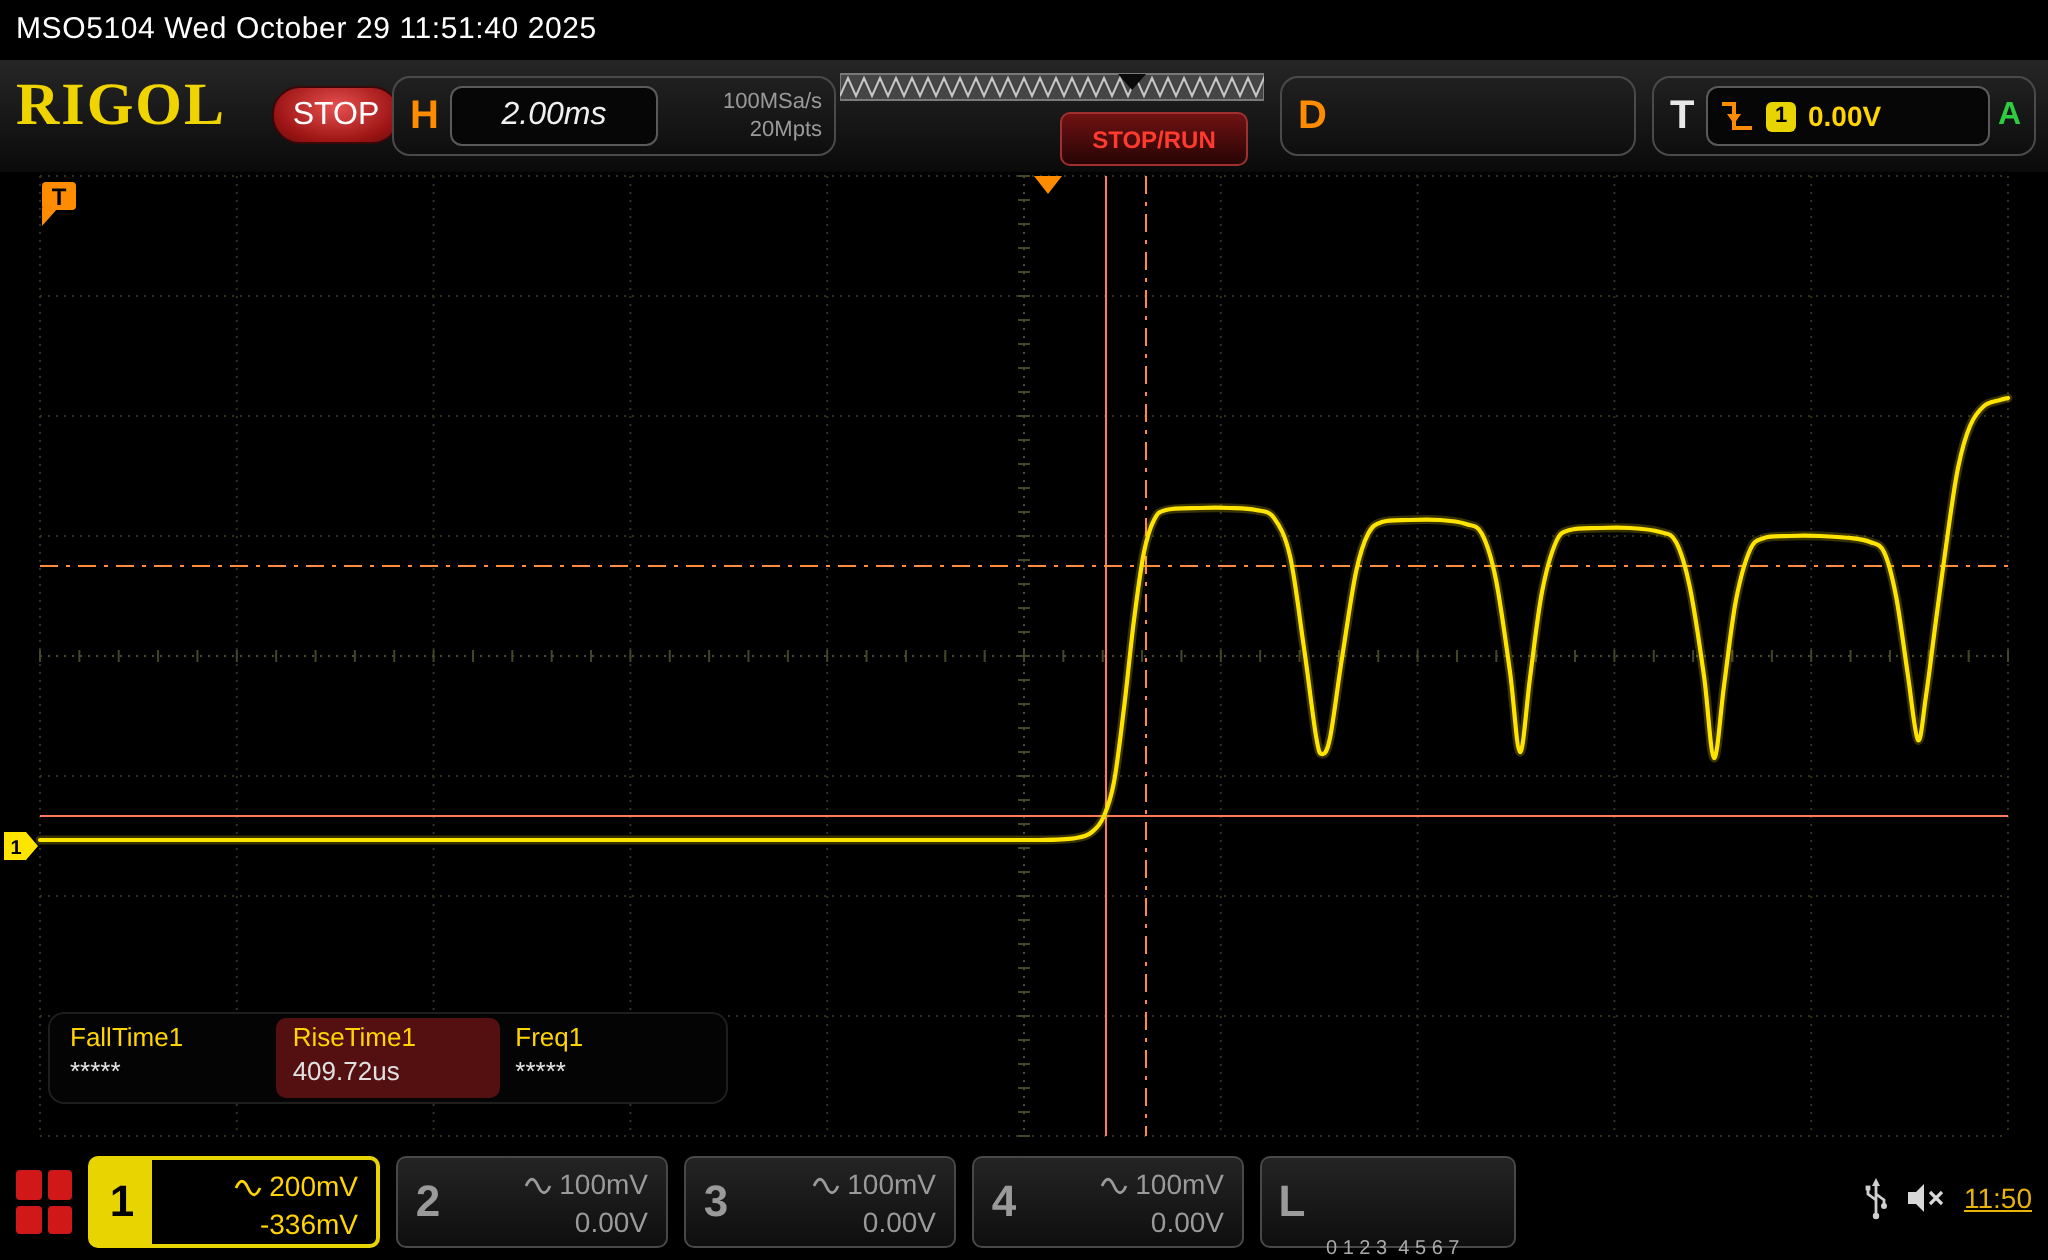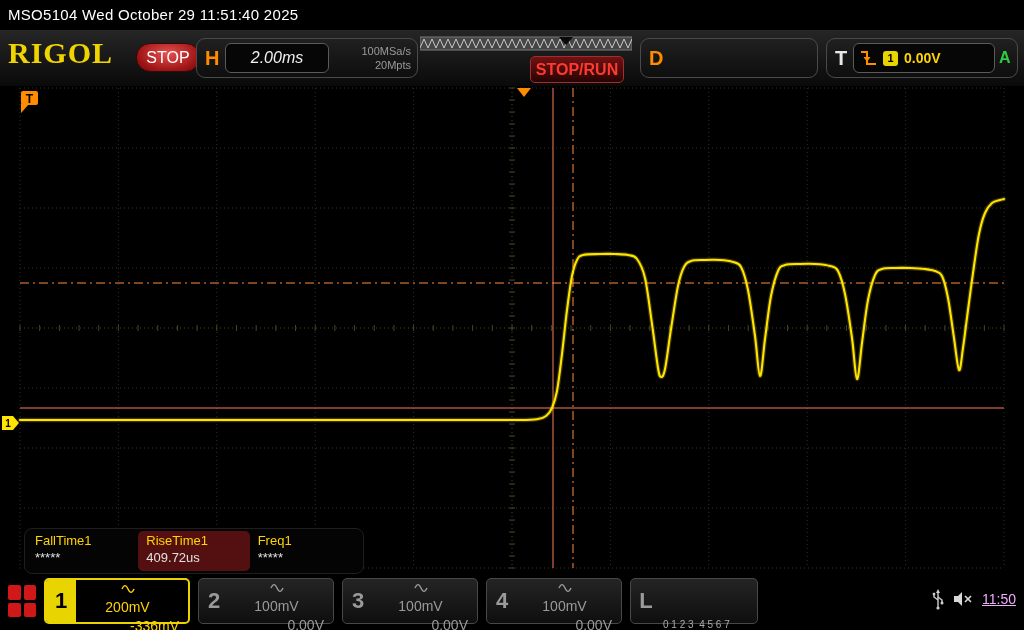--- a/index.html
+++ b/index.html
@@ -29,58 +29,58 @@
         justify-content:center;box-sizing:border-box;}
   .h-valbox{left:28px;width:104px;font-style:italic;}
   .h-rates{position:absolute;left:136px;top:5px;width:78px;text-align:right;
         font-size:11px;line-height:14px;color:#9a9a9a;}
   .membar{position:absolute;left:420px;top:6px;}
   .measure-btn{position:absolute;left:424px;top:26px;width:94px;height:25px;border-radius:5px;
         background:linear-gradient(#3c3c3c,#141414);border:1px solid #585858;
         color:#ffd400;font-weight:bold;font-size:13px;display:flex;align-items:center;justify-content:center;}
   .stoprun-btn{position:absolute;left:530px;top:26px;width:92px;height:25px;border-radius:5px;
         background:linear-gradient(#701212,#270404);border:1px solid #a03030;
-        color:#ff3b30;font-weight:bold;font-size:16px;display:flex;align-items:center;justify-content:center;}
+        color:#ff3b30;font-weight:bold;font-size:12px;display:flex;align-items:center;justify-content:center;}
   .dgroup{left:640px;width:178px;}
   .d-valbox{left:26px;width:144px;}
   .tgroup{left:826px;width:192px;}
   .t-valbox{left:26px;width:142px;justify-content:flex-start;padding-left:6px;gap:6px;}
   .src-badge{width:15px;height:15px;border-radius:3px;background:#e8d400;color:#000;
         font-size:11px;font-weight:bold;display:flex;align-items:center;justify-content:center;}
   .t-level{color:#ffd400;font-size:14px;font-weight:bold;}
   .t-mode{position:absolute;left:172px;top:10px;color:#2ecc40;font-size:16px;font-weight:bold;}
 
   
   .scope{position:absolute;left:0;top:86px;width:1024px;height:488px;background:#000;}
-  .meas-panel{position:absolute;left:24px;top:442px;width:334px;height:40px;background:#040404;
+  .meas-panel{position:absolute;left:24px;top:420px;width:334px;height:40px;background:#040404;
         border:1px solid #1e1e1e;border-radius:8px;display:flex;align-items:stretch;padding:2px;}
   .meas-item{width:104px;padding:2px 8px;border-radius:5px;}
   .meas-item.hl{background:#541010;}
   .meas-name{color:#ffd400;font-size:13px;}
   .meas-val{color:#e0e0e0;font-size:13px;margin-top:2px;}
 
   
   .bottom{position:absolute;left:0;top:574px;width:100%;height:56px;background:#000;}
   .apps-icon{position:absolute;left:8px;top:11px;width:28px;height:32px;display:grid;
         grid-template-columns:1fr 1fr;grid-template-rows:1fr 1fr;gap:3px;}
   .apps-icon div{background:#d01818;border-radius:2px;}
   .chbox{position:absolute;top:4px;height:46px;border-radius:5px;box-sizing:border-box;
         display:flex;background:linear-gradient(#242424,#0e0e0e);border:1px solid #484848;}
   .chbox.active{border:2px solid #e8d400;background:#000;}
   .chnum{width:30px;display:flex;align-items:center;justify-content:center;
         font-size:22px;font-weight:bold;color:#9a9a9a;}
   .chbox.active .chnum{background:#e8d400;color:#000;border-radius:2px 0 0 2px;}
   .chvals{flex:1;text-align:right;padding:4px 9px 0 0;font-size:14px;line-height:19px;color:#9a9a9a;}
   .chbox.active .chvals{color:#ffd400;}
-  .chscale{display:flex;justify-content:flex-end;align-items:center;gap:4px;flex-direction:column;}
+  .chscale{display:flex;justify-content:flex-end;align-items:center;gap:4px;}
   .lbox{display:flex;}
   .l-digits{flex:1;padding:6px 6px 0 2px;font-size:10px;line-height:16px;color:#aaa;
         white-space:pre;text-align:left;}
   .right-status{position:absolute;right:8px;top:14px;display:flex;align-items:center;gap:8px;}
-  .clock{color:#f0abfc;font-size:14px;text-decoration:underline;}
+  .clock{color:#eab308;font-size:14px;text-decoration:underline;}
 </style>
 </head>
 <body>
 
 <div class="screen">
 
   <div class="titlebar">MSO5104  Wed October 29 11:51:40 2025</div>
 
   <div class="header">
     <div class="logo">RIGOL</div>

